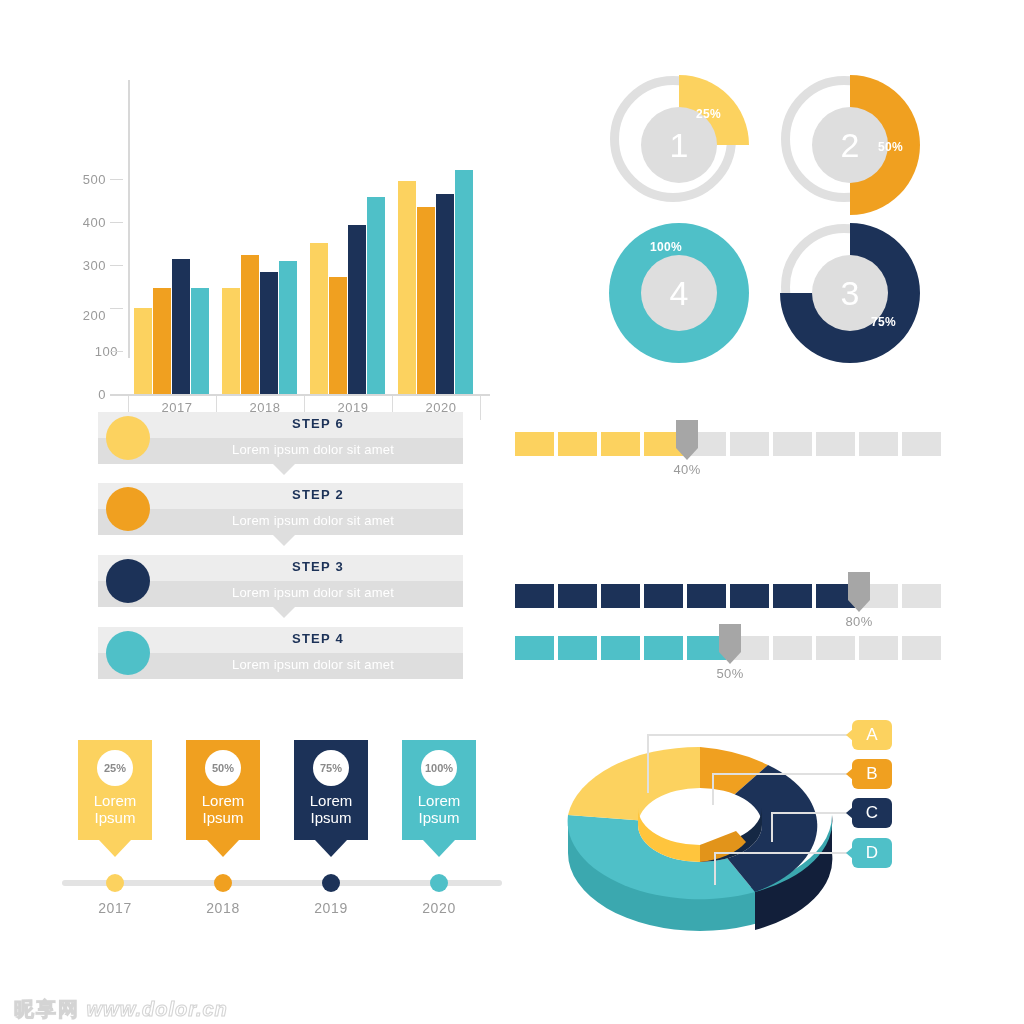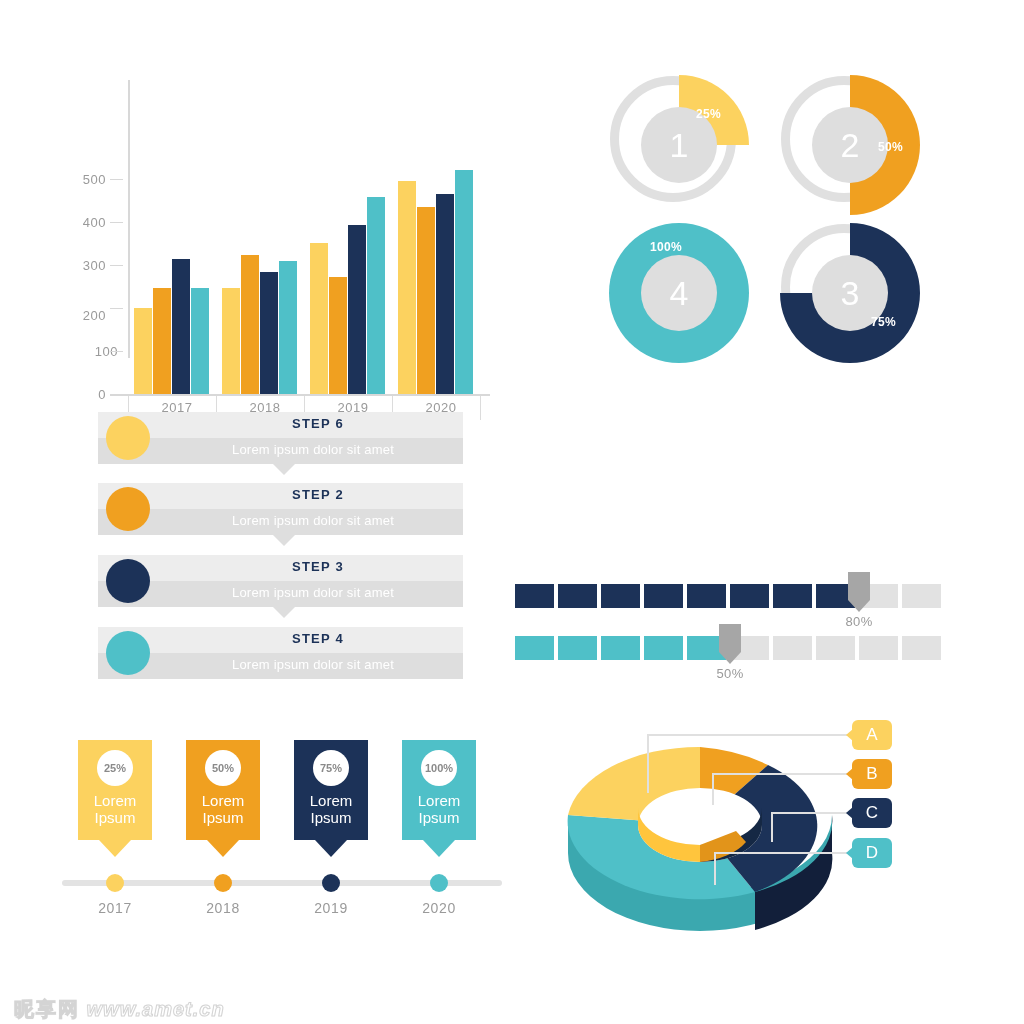--- a/index.html
+++ b/index.html
@@ -285,20 +285,37 @@
       <div class="band-top"></div>
       <div class="band-bot"></div>
       <div class="dot" style="background:#4FC0C8"></div>
       <div class="ttl">STEP 4</div>
       <div class="sub">Lorem ipsum dolor sit amet</div>
     </div>
   </div>
 
   <div class="abs" id="progress">
 
+    <div class="pb-row" style="top:0px">
+      <div class="pb-seg" style="left:0px;background:#FCD25F"></div>
+      <div class="pb-seg" style="left:43px;background:#FCD25F"></div>
+      <div class="pb-seg" style="left:86px;background:#FCD25F"></div>
+      <div class="pb-seg" style="left:129px;background:#FCD25F"></div>
+      <div class="pb-seg" style="left:172px;background:#E2E2E2"></div>
+      <div class="pb-seg" style="left:215px;background:#E2E2E2"></div>
+      <div class="pb-seg" style="left:258px;background:#E2E2E2"></div>
+      <div class="pb-seg" style="left:301px;background:#E2E2E2"></div>
+      <div class="pb-seg" style="left:344px;background:#E2E2E2"></div>
+      <div class="pb-seg" style="left:387px;background:#E2E2E2"></div>
+      <div class="pb-marker" style="left:161px">
+        <div class="body"></div>
+        <div class="tip"></div>
+      </div>
+      <div class="pb-label" style="left:142px">40%</div>
+    </div>
 
 
     <div class="pb-row" style="top:152px">
       <div class="pb-seg" style="left:0px;background:#1C3258"></div>
       <div class="pb-seg" style="left:43px;background:#1C3258"></div>
       <div class="pb-seg" style="left:86px;background:#1C3258"></div>
       <div class="pb-seg" style="left:129px;background:#1C3258"></div>
       <div class="pb-seg" style="left:172px;background:#1C3258"></div>
       <div class="pb-seg" style="left:215px;background:#1C3258"></div>
       <div class="pb-seg" style="left:258px;background:#1C3258"></div>
@@ -426,16 +443,16 @@
       <span style="color:#ffffff">C</span>
     </div>
     <div class="pie-tag" style="left:302px;top:133px;background:#4FC0C8;color:#4FC0C8">
       <div class="notch"></div>
       <span style="color:#ffffff">D</span>
     </div>
   </div>
 
   <div class="abs" id="watermark-left">
     <span class="cn">昵享网</span>
-    <span>www.amet.cn</span>
+    <span>www.dolor.cn</span>
   </div>
 
 </div>
 
 </body></html>

